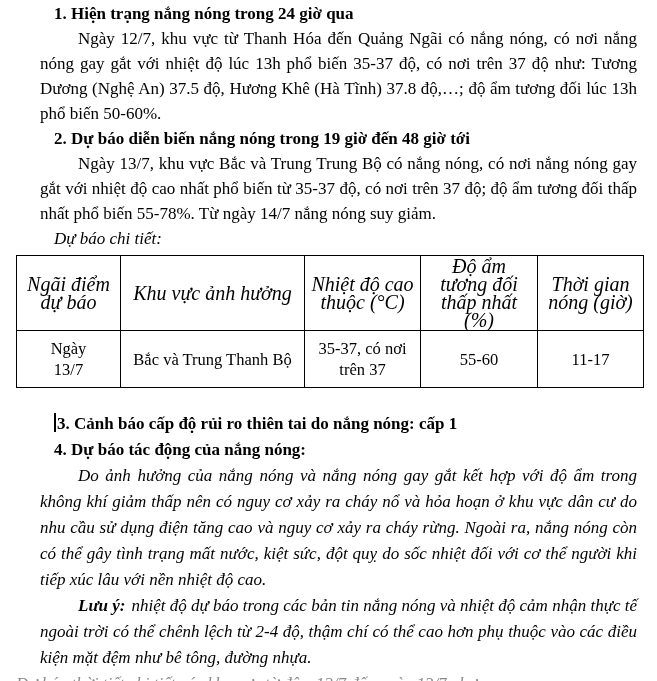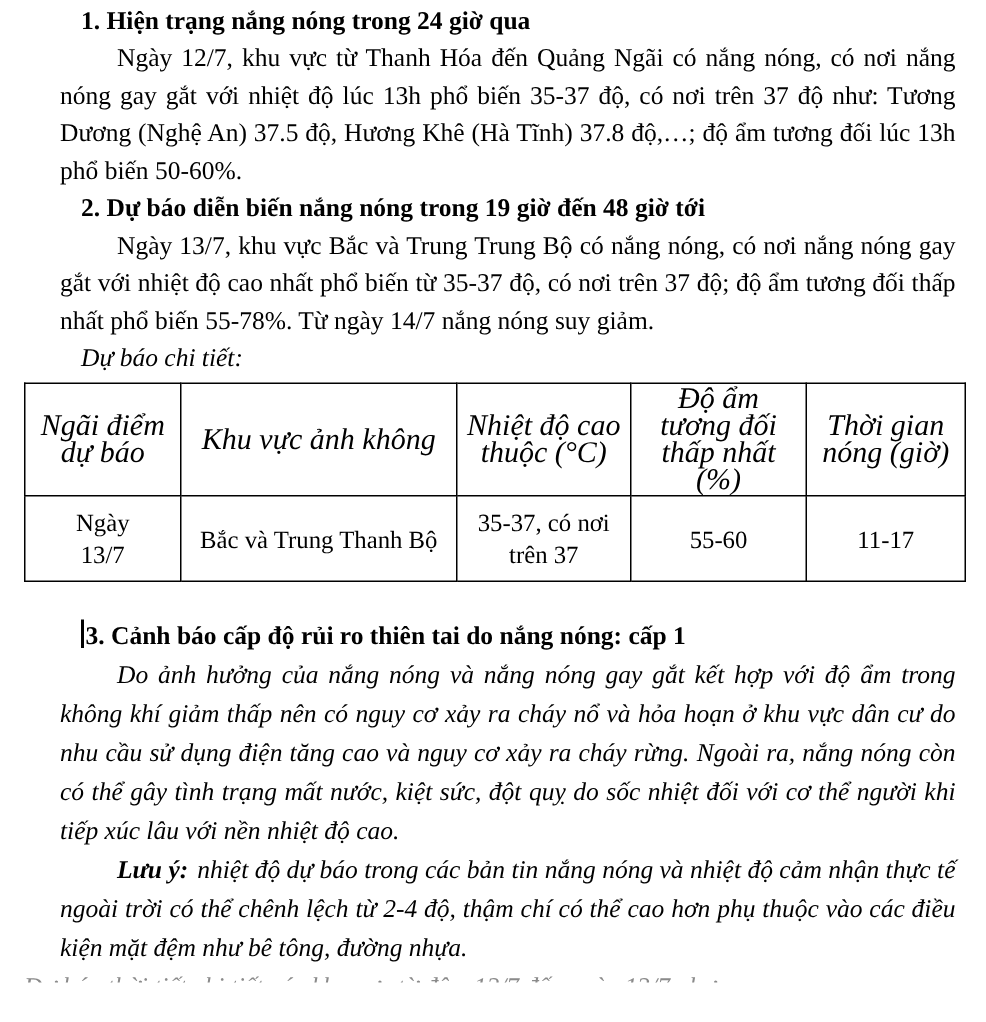--- a/index.html
+++ b/index.html
@@ -96,21 +96,21 @@
     <colgroup>
       <col class="col-1">
         <col class="col-2">
         <col class="col-3">
         <col class="col-4">
         <col class="col-5">
     </colgroup>
     <thead>
       <tr>
         <th>Ngãi điểm dự báo</th>
-        <th>Khu vực ảnh không</th>
+        <th>Khu vực ảnh hưởng</th>
         <th>Nhiệt độ cao
 thuộc (°C)</th>
         <th>Độ ẩm
 tương đối
 thấp nhất
 (%)</th>
         <th>Thời gian
 nóng (giờ)</th>
       </tr>
     </thead>
@@ -124,20 +124,21 @@
         <td>55-60</td>
         <td>11-17</td>
       </tr>
     </tbody>
   </table>
 
   <div class="spacer"></div>
 
   <h2 class="heading line-lower"><span class="text-cursor"></span><span>3. Cảnh báo cấp độ rủi ro thiên tai do nắng nóng: cấp 1</span></h2>
 
+  <h2 class="heading line-lower">4. Dự báo tác động của nắng nóng:</h2>
 
   <p class="body-para italic line-lower">Do ảnh hưởng của nắng nóng và nắng nóng gay gắt kết hợp với độ ẩm trong không khí giảm thấp nên có nguy cơ xảy ra cháy nổ và hỏa hoạn ở khu vực dân cư do nhu cầu sử dụng điện tăng cao và nguy cơ xảy ra cháy rừng. Ngoài ra, nắng nóng còn có thể gây tình trạng mất nước, kiệt sức, đột quỵ do sốc nhiệt đối với cơ thể người khi tiếp xúc lâu với nền nhiệt độ cao.</p>
 
   <p class="body-para line-lower"><span class="bold-italic">Lưu ý:</span><span class="italic">nhiệt độ dự báo trong các bản tin nắng nóng và nhiệt độ cảm nhận thực tế ngoài trời có thể chênh lệch từ 2-4 độ, thậm chí có thể cao hơn phụ thuộc vào các điều kiện mặt đệm như bê tông, đường nhựa.</span></p>
 
   <div class="clipped-line">Dự báo thời tiết chi tiết các khu vực từ đêm 12/7 đến ngày 13/7 như sau:</div>
 
 </div>
 
 </body></html>

